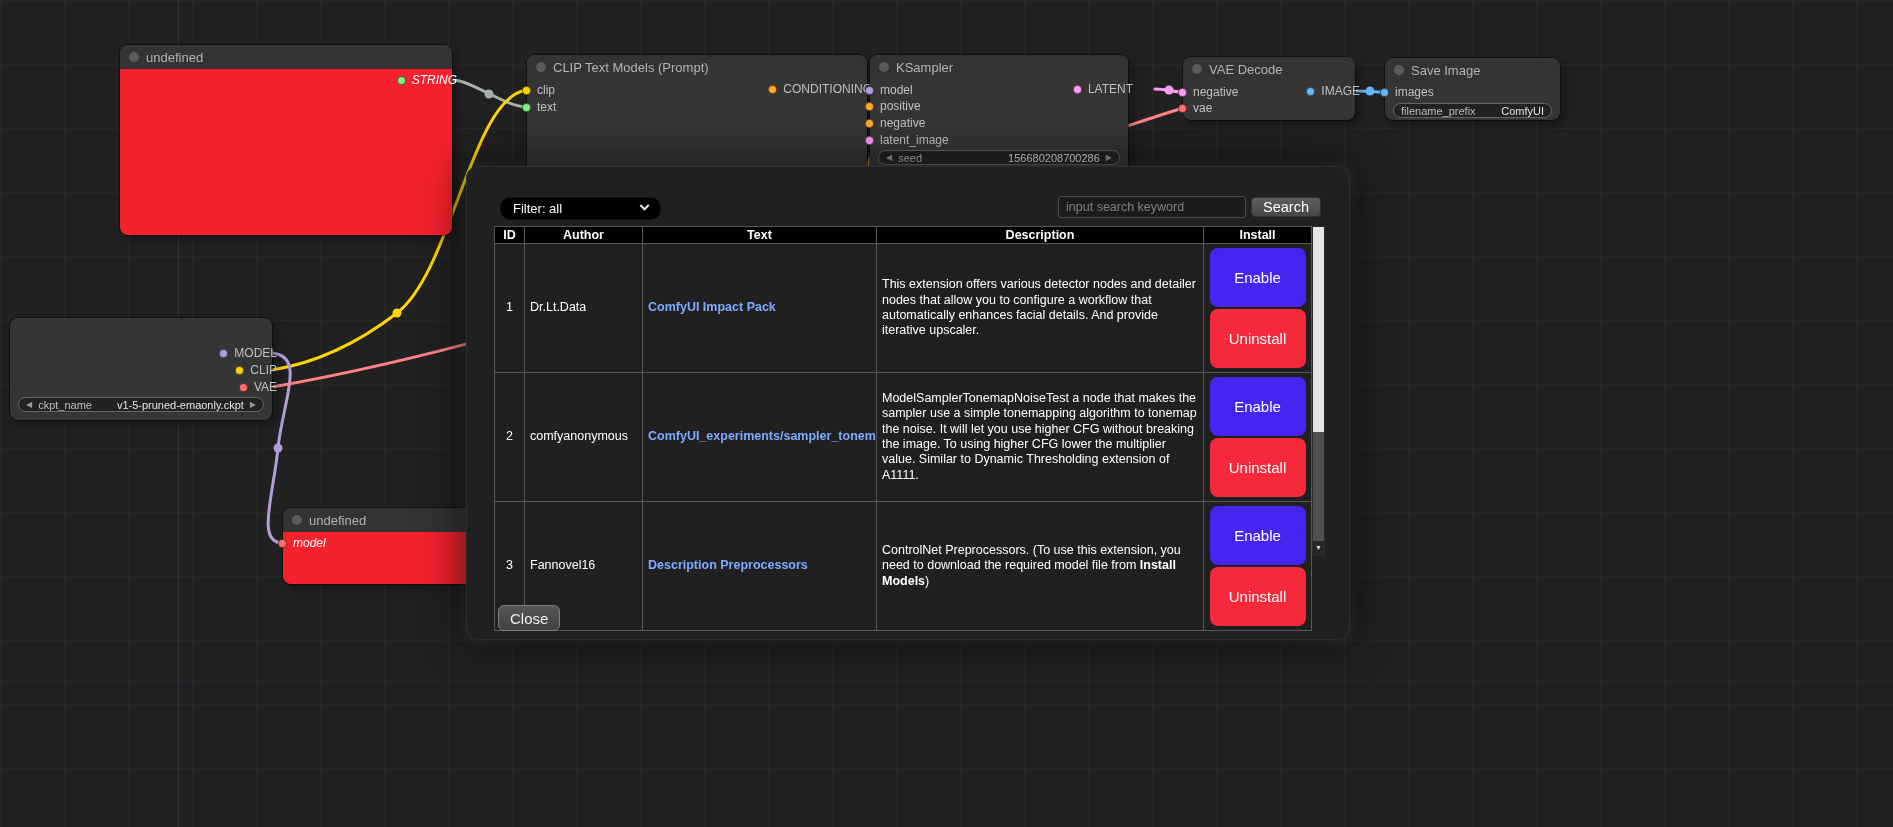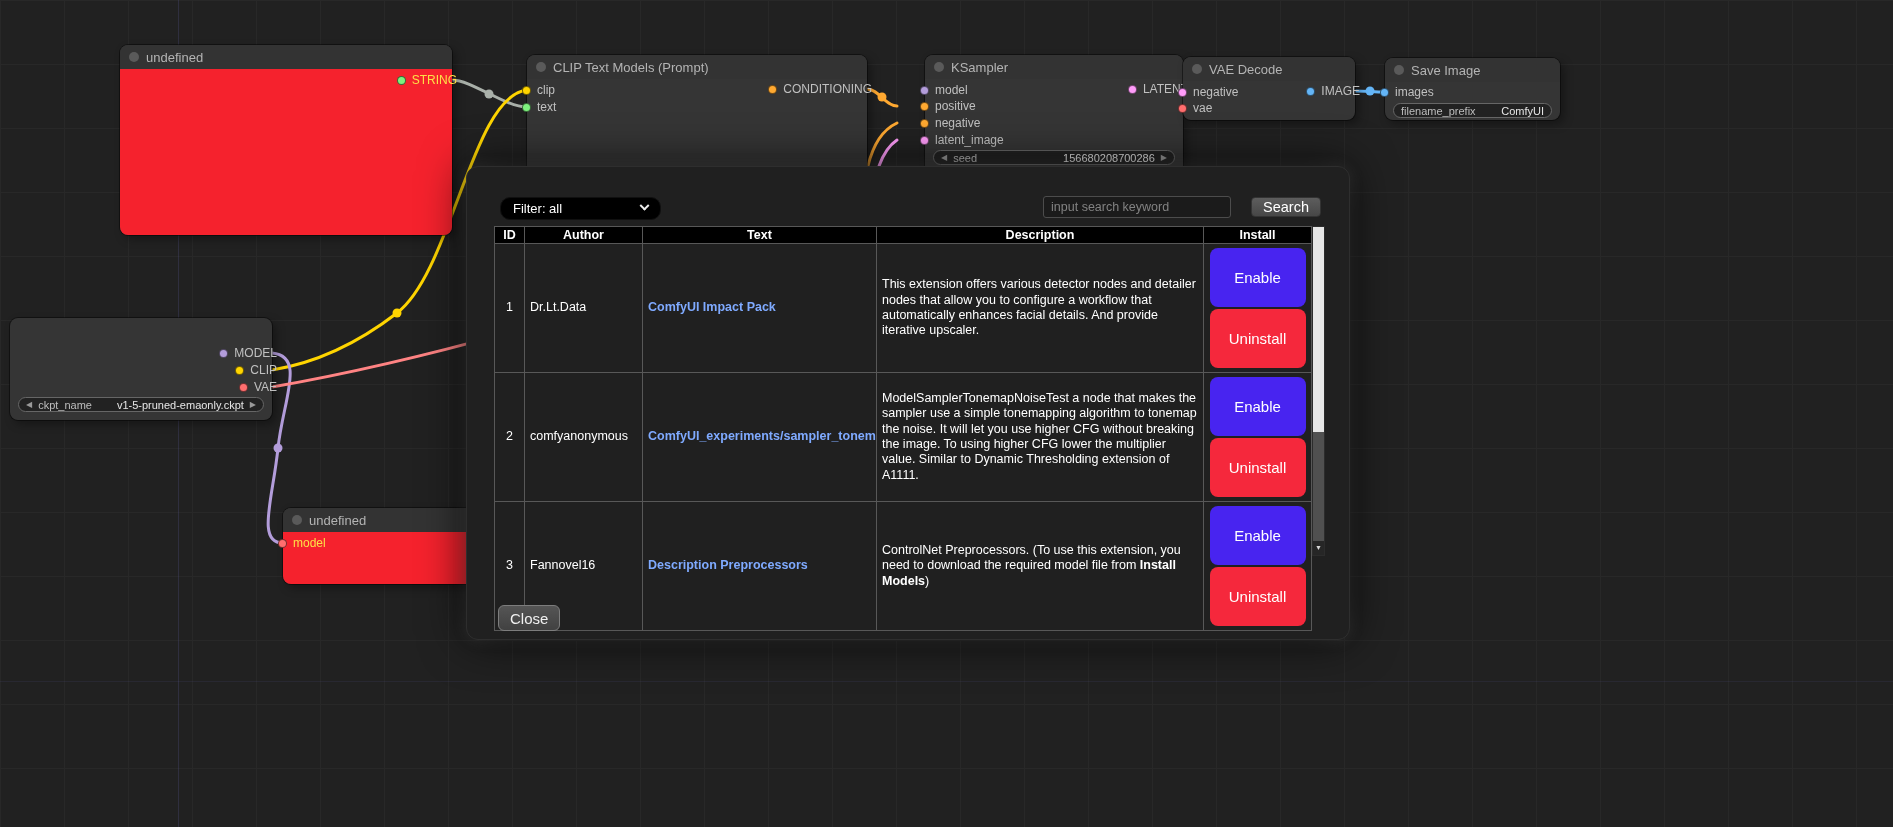--- a/index.html
+++ b/index.html
@@ -25,21 +25,21 @@
                  display:flex; align-items:center; gap:7px; padding:0 9px;
                  color:#b4b4b4; font-size:13px; }
   .ndot { width:10px; height:10px; border-radius:50%; background:#5a5a5a; flex:0 0 auto; }
   .node-body { position:absolute; left:0; right:0; top:24px; bottom:0; border-radius:0 0 8px 8px; }
   .node-body.error { background:#f5222d; }
   .slot { position:absolute; height:14px; display:flex; align-items:center; gap:6px;
           font-size:12px; color:#c0c0c0; white-space:nowrap; }
   .slot.in  { left:-5px; }
   .slot.out { right:-5px; flex-direction:row-reverse; }
   .slot .dot { width:9px; height:9px; border-radius:50%; border:1px solid rgba(0,0,0,.55); flex:0 0 auto; }
-  .slot .lbl.light { color:#fde047; }
+  .slot .lbl.light { color:#ffffff;font-style:italic; }
   .c-yellow{background:#ffd500} .c-green{background:#7ef17e} .c-purple{background:#b39ddb}
   .c-orange{background:#ffa931} .c-pink{background:#ff9cf9} .c-red{background:#ff6e6e}
   .c-blue{background:#64b5f6}
   .widget { position:absolute; left:8px; right:8px; height:15px; background:#222;
             border:1px solid #666; border-radius:8px; display:flex; align-items:center;
             font-size:11px; color:#d6d6d6; padding:0 7px; gap:6px; }
   .widget .warrow { font-size:8px; color:#999; line-height:15px; }
   .widget .wlabel { color:#bdbdbd; }
   .widget .wvalue { margin-left:auto; color:#e6e6e6; }
 
@@ -48,21 +48,21 @@
            background:#202020; border:1px solid #2e2e2e; border-radius:12px;
            box-shadow:0 0 45px rgba(0,0,0,.75), 0 0 14px rgba(190,190,190,.18); }
   .controls { position:absolute; left:33px; right:28px; top:29px; height:27px; }
   .filter-select { position:absolute; left:0; top:1px; width:161px; height:23px;
                    background:#000; border:1px solid #101010; border-radius:10px;
                    color:#fff; font-size:13px; display:flex; align-items:center;
                    padding:0 12px; cursor:default; }
   .filter-select .chev { margin-left:auto; width:7px; height:7px;
                          border-right:2px solid #eee; border-bottom:2px solid #eee;
                          transform:rotate(45deg) translate(-2px,-2px); }
-  .search-group { position:absolute; right:0; top:0; display:flex; align-items:center; gap:20px; }
+  .search-group { position:absolute; right:0; top:0; display:flex; align-items:center; gap:5px; }
   .search-input { width:188px; height:22px; background:#1b1b1b; border:1px solid #4c4c4c;
                   border-radius:3px; color:#ddd; font-size:12.5px; padding:0 7px;
                   font-family:"Liberation Sans",sans-serif; }
   .search-input::placeholder { color:#828282; }
   .search-btn { height:20px; padding:0 11px; background:linear-gradient(#5d5d5d,#474747);
                 border:1px solid #333; border-radius:4px; color:#fff; font-size:14.5px;
                 font-family:"Liberation Sans",sans-serif; cursor:pointer; }
 
   table.ext { position:absolute; left:27px; top:59px; width:817px;
               border-collapse:collapse; table-layout:fixed; }
@@ -147,21 +147,21 @@
   <div class="slot in" style="top:45px">
     <span class="dot c-green"></span>
     <span class="lbl">text</span>
   </div>
   <div class="slot out" style="top:27px">
     <span class="lbl">CONDITIONING</span>
     <span class="dot c-orange"></span>
   </div>
 </div>
 
-<div class="node" style="left:925px;top:55px;width:258px;height:140px">
+<div class="node" style="left:870px;top:55px;width:258px;height:140px">
   <div class="node-header">
     <span class="ndot"></span>
     <span>KSampler</span>
   </div>
   <div class="node-body"></div>
   <div class="slot in" style="top:28px">
     <span class="dot c-purple"></span>
     <span class="lbl">model</span>
   </div>
   <div class="slot in" style="top:44px">

